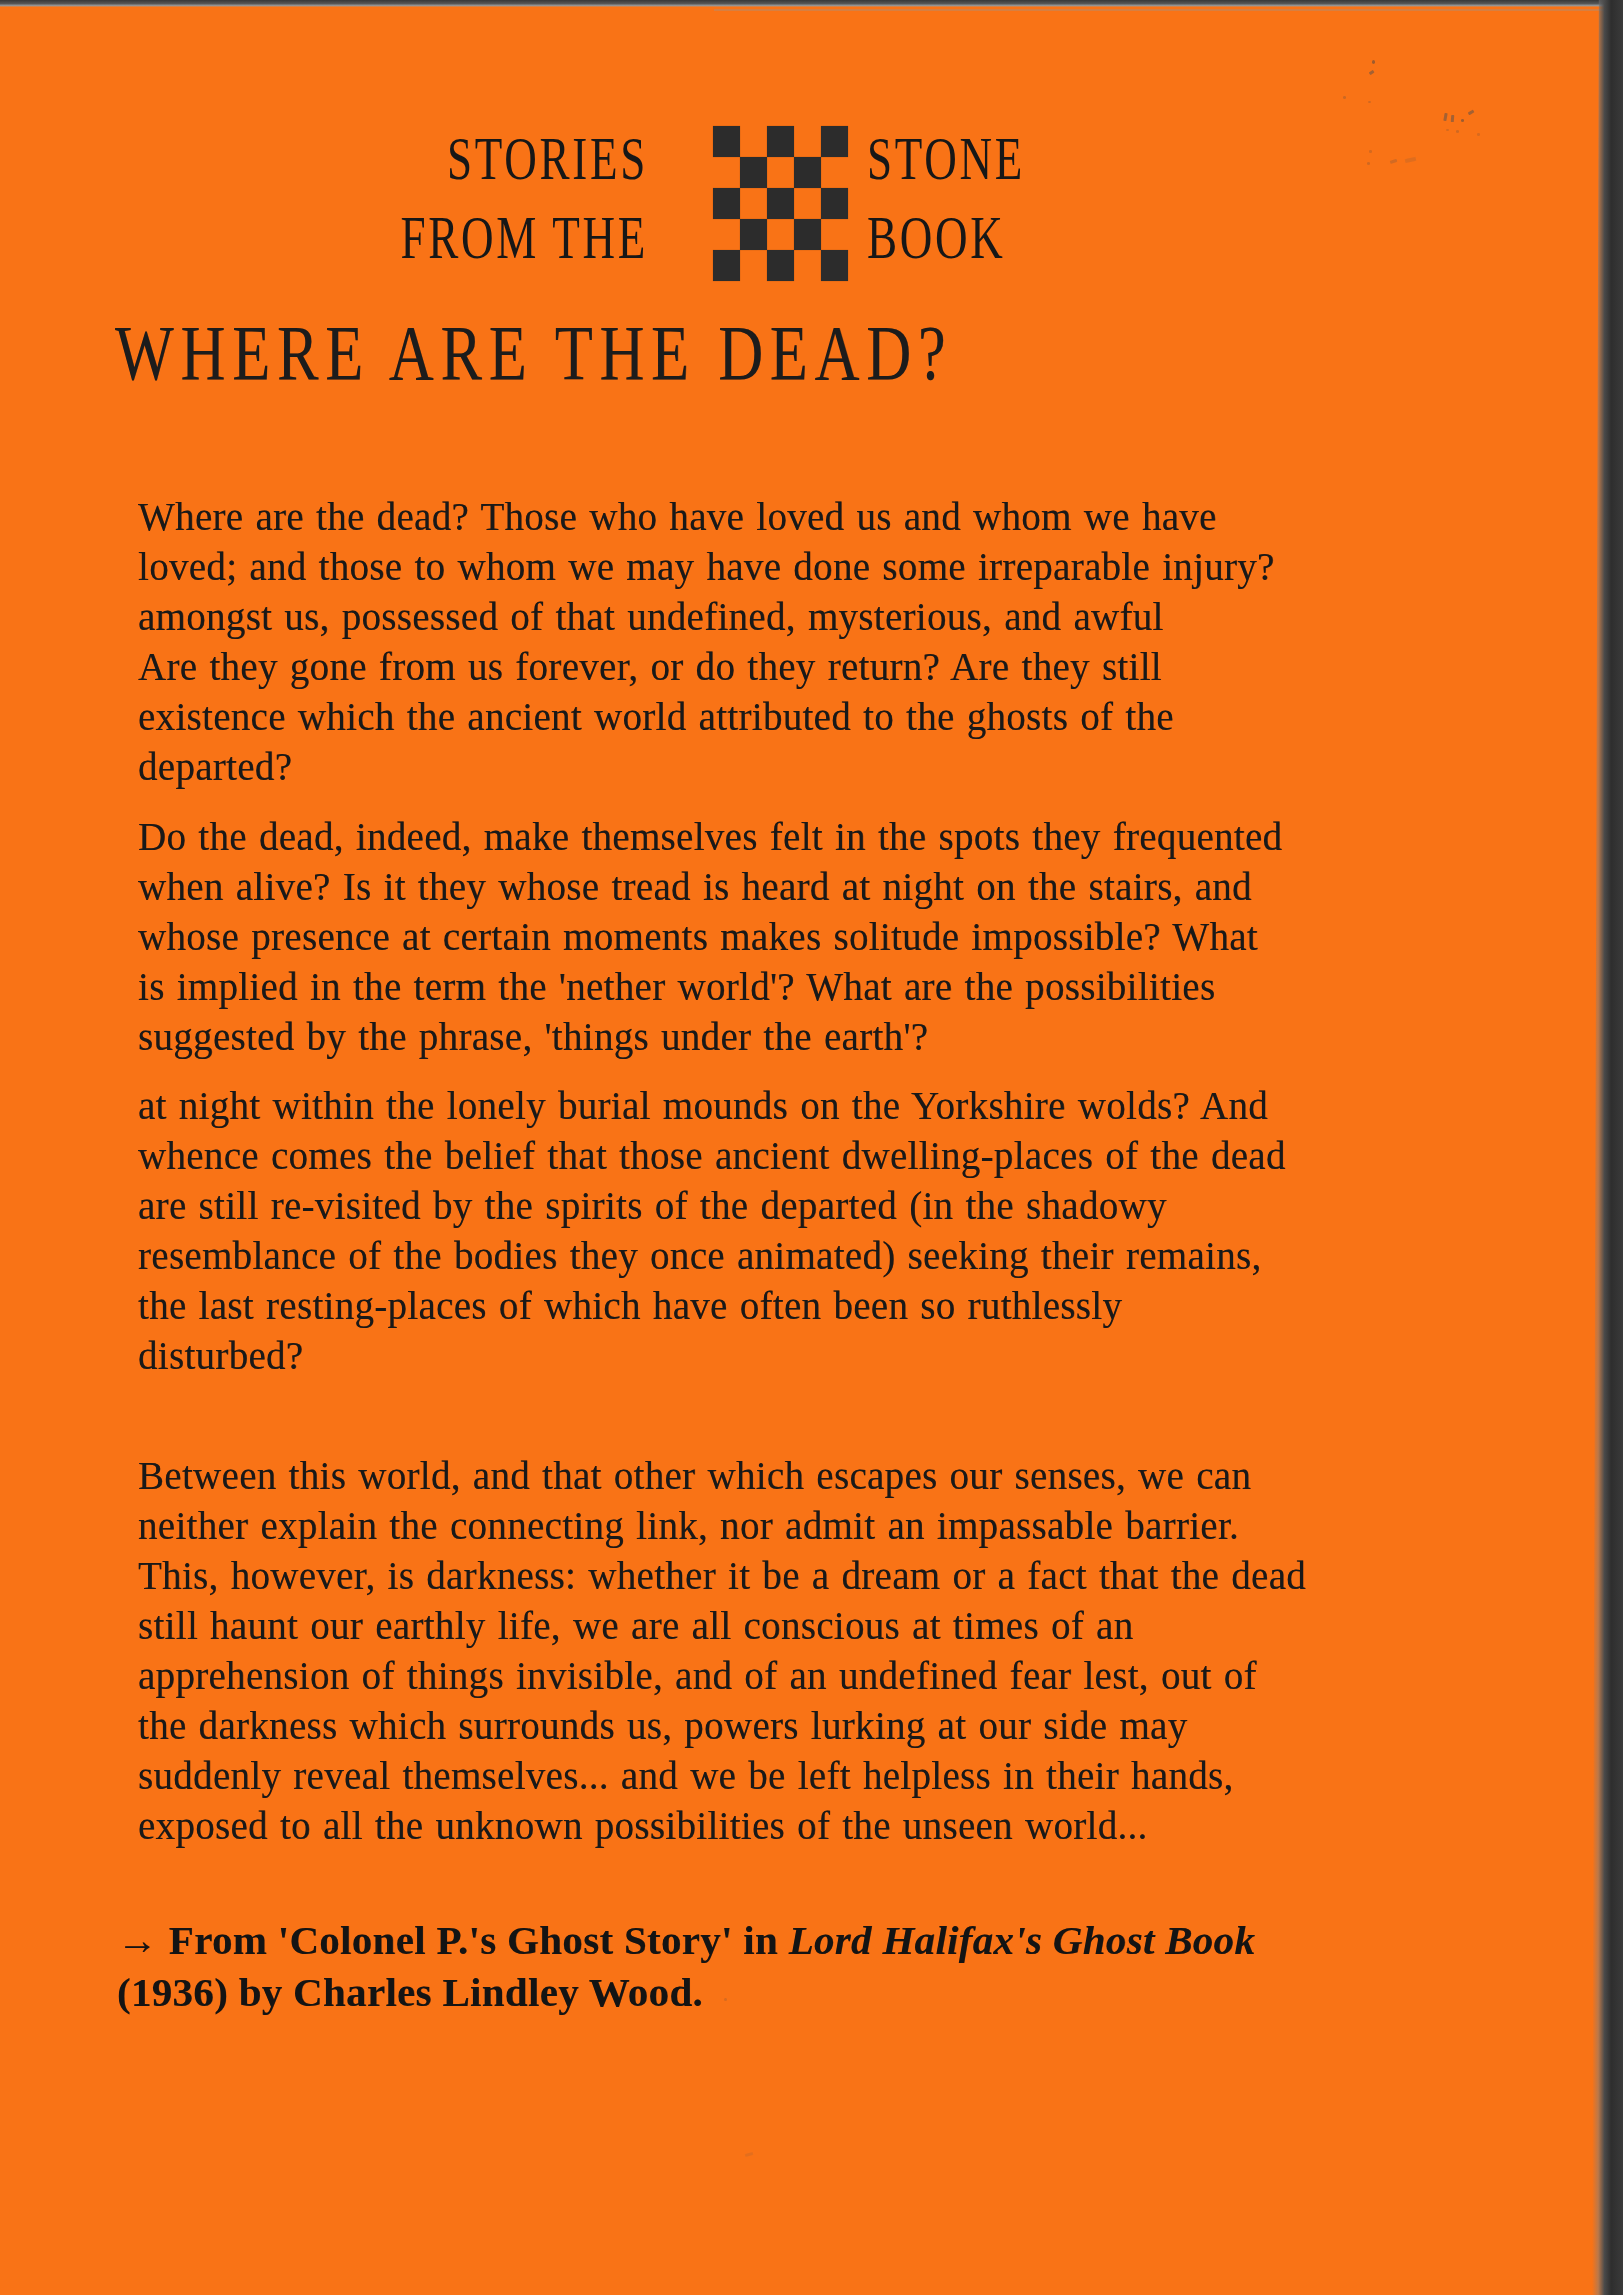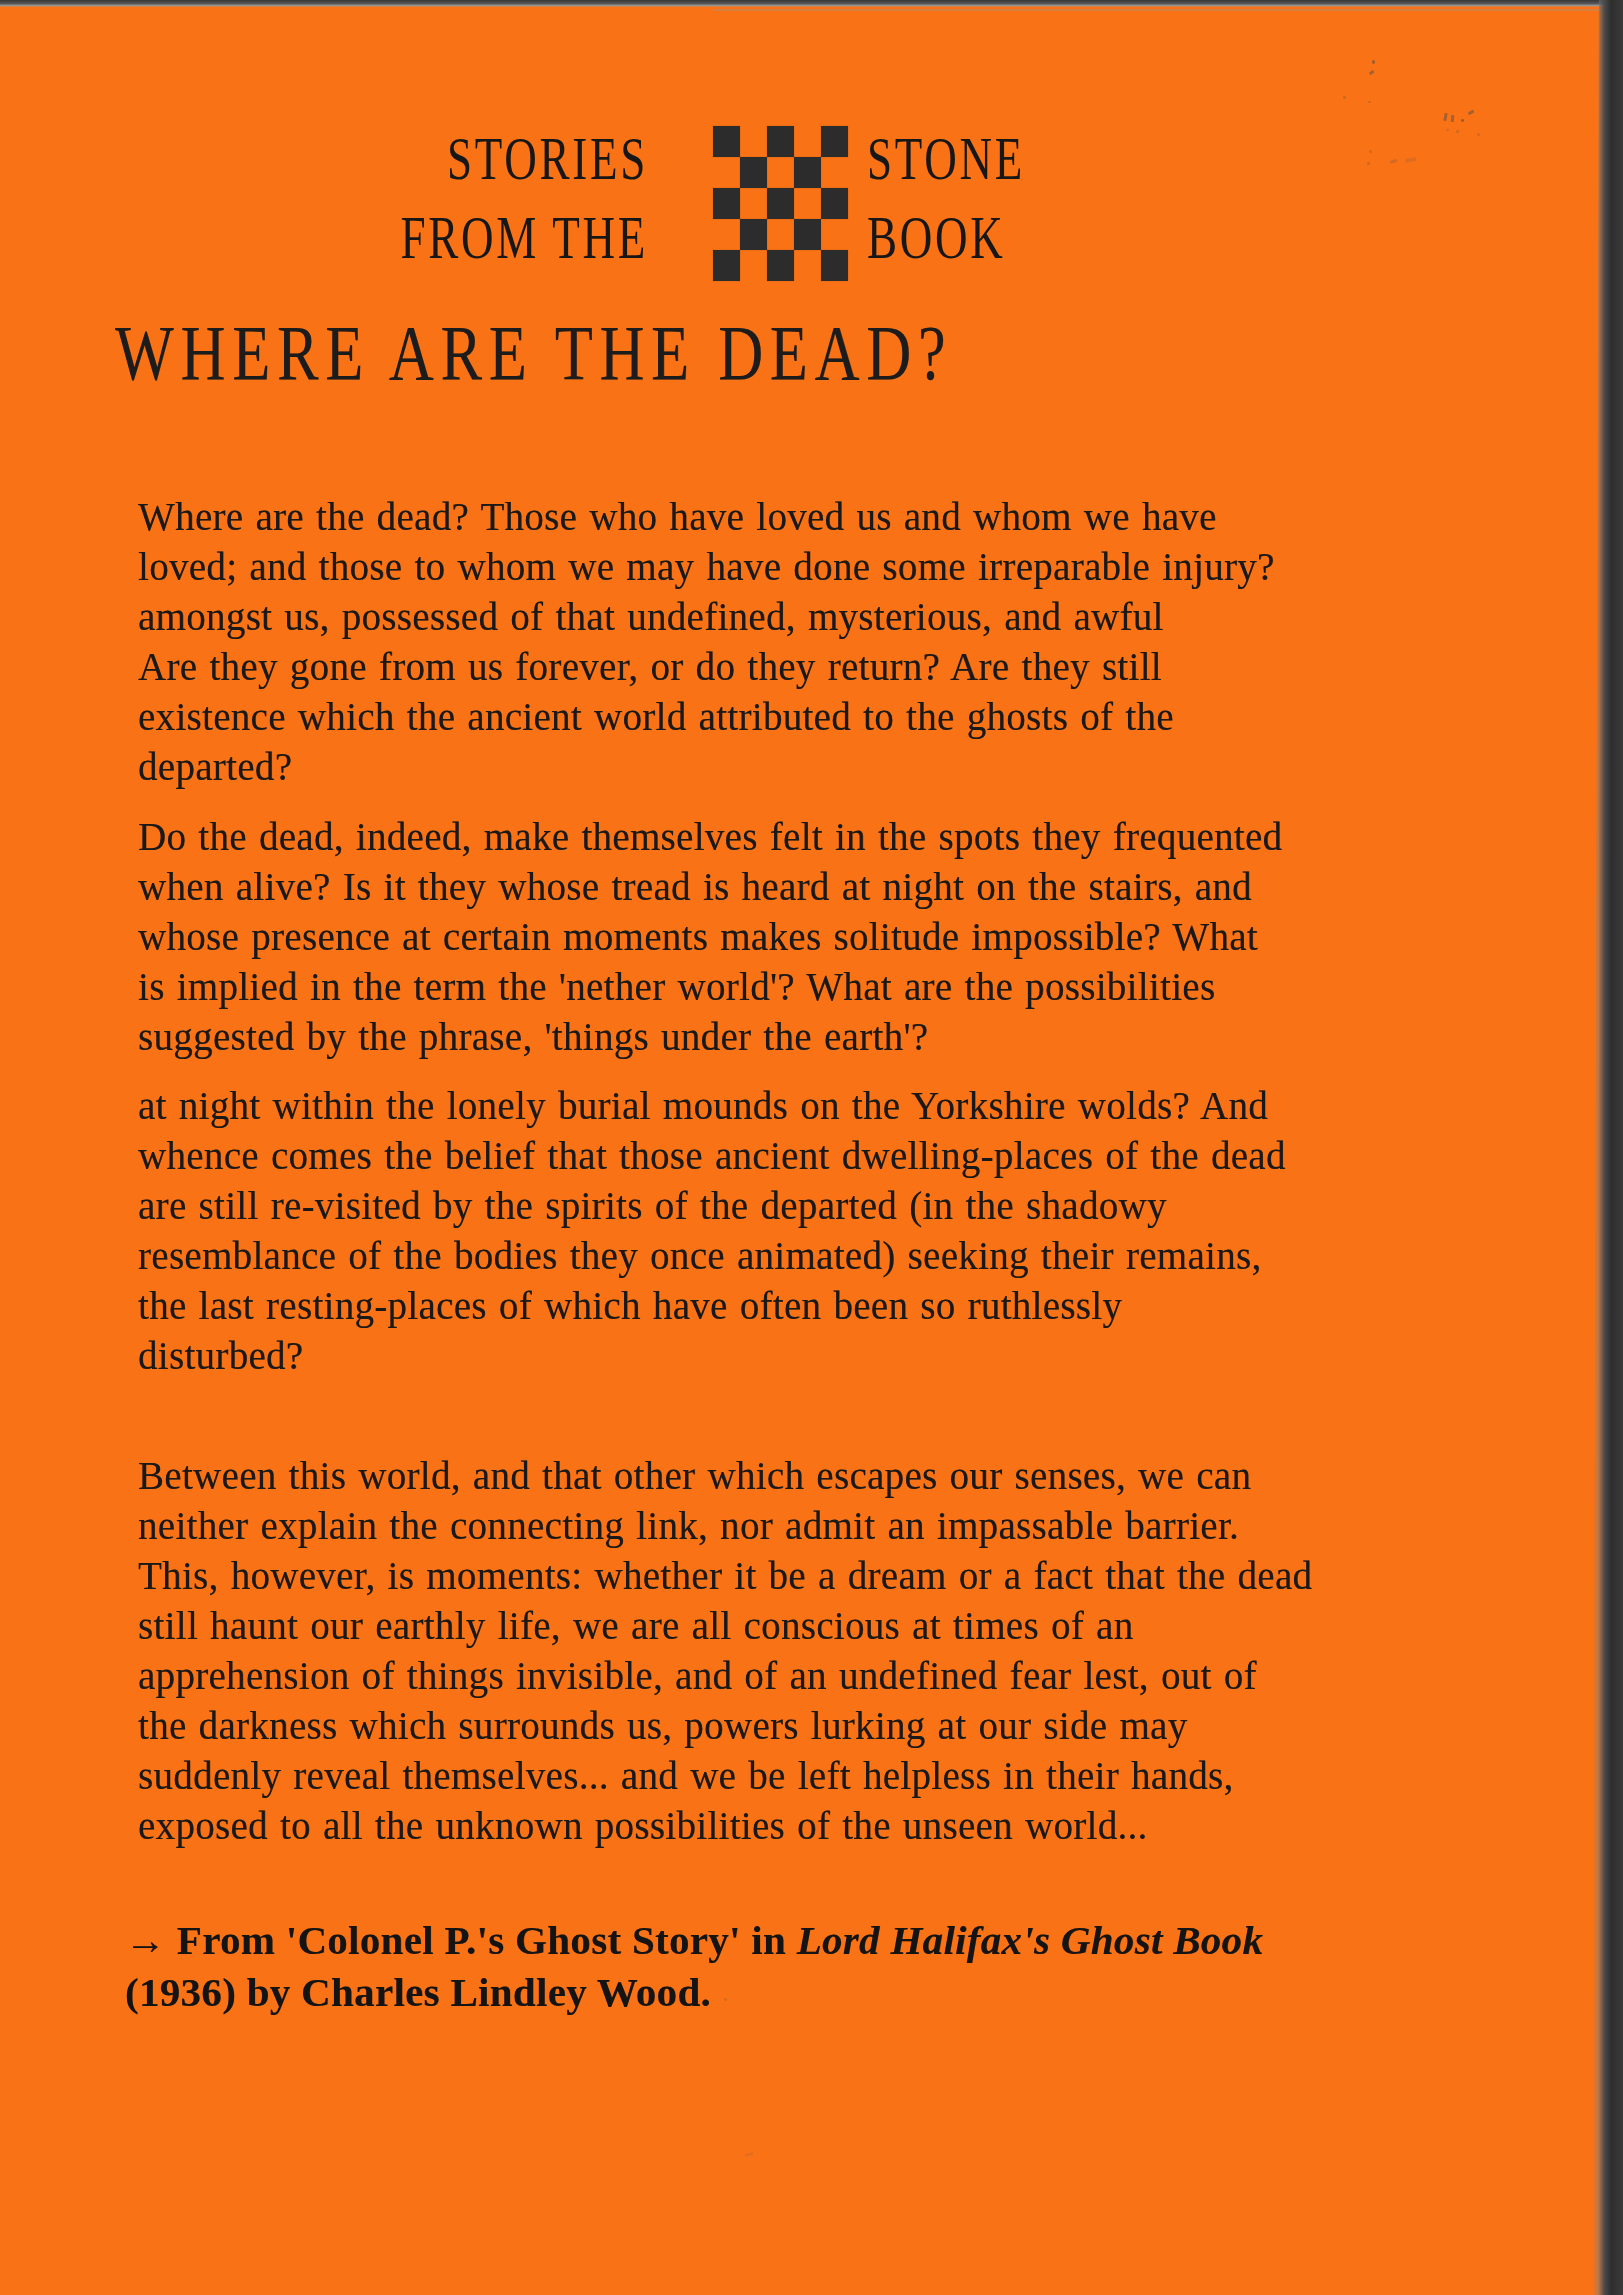--- a/index.html
+++ b/index.html
@@ -39,21 +39,21 @@
   
   .para{position:absolute;left:117px;font-size:39px;line-height:50px;
     color:#191919;letter-spacing:0.3px;word-spacing:2px;white-space:nowrap;
     text-shadow:0.3px 0.3px 0.5px rgba(0,0,0,0.45);margin-left:21px;}
   #p1{top:492px}
   #p2{top:812px}
   #p3{top:1081px}
   #p4{top:1451px}
 
   
-  .attr{position:absolute;left:125px;top:1873px;font-size:41px;line-height:52px;
+  .attr{position:absolute;left:117px;top:1873px;font-size:41px;line-height:52px;
     font-weight:700;color:#141414;white-space:nowrap;letter-spacing:0.3px;
     text-shadow:0.3px 0.3px 0.5px rgba(0,0,0,0.4);}
   .attr em{font-style:italic;font-weight:700;}
   .attr .arrow{font-weight:400;margin-right:10.5px;}
 
   
   .speck{position:absolute;background:rgba(70,70,70,0.5);border-radius:50%;}
   .tick{position:absolute;background:rgba(80,80,80,0.5);border-radius:0.7px;}
 </style>
 </head>
@@ -127,21 +127,21 @@
     <div>whence comes the belief that those ancient dwelling-places of the dead</div>
     <div>are still re-visited by the spirits of the departed (in the shadowy</div>
     <div>resemblance of the bodies they once animated) seeking their remains,</div>
     <div>the last resting-places of which have often been so ruthlessly</div>
     <div>disturbed?</div>
   </div>
 
   <div class="para" id="p4">
     <div>Between this world, and that other which escapes our senses, we can</div>
     <div>neither explain the connecting link, nor admit an impassable barrier.</div>
-    <div>This, however, is moments: whether it be a dream or a fact that the dead</div>
+    <div>This, however, is darkness: whether it be a dream or a fact that the dead</div>
     <div>still haunt our earthly life, we are all conscious at times of an</div>
     <div>apprehension of things invisible, and of an undefined fear lest, out of</div>
     <div>the darkness which surrounds us, powers lurking at our side may</div>
     <div>suddenly reveal themselves... and we be left helpless in their hands,</div>
     <div>exposed to all the unknown possibilities of the unseen world...</div>
   </div>
 
   <p class="attr">
     <span class="arrow">→</span><span>From 'Colonel P.'s Ghost Story' in </span><em>Lord Halifax's Ghost Book</em><br>
     <span>(1936) by Charles Lindley Wood.</span>

